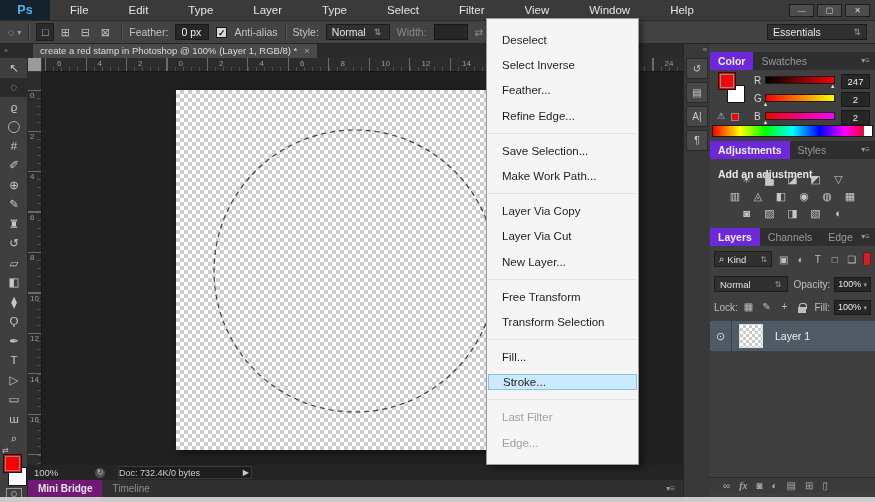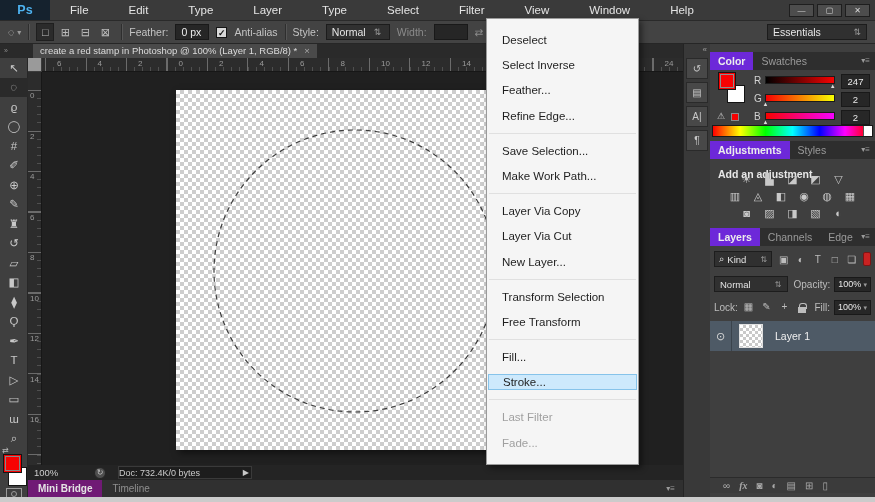--- a/index.html
+++ b/index.html
@@ -486,23 +486,23 @@
       <div class="cm-item">Feather...</div>
       <div class="cm-item">Refine Edge...</div>
       <div class="cm-sep"></div>
       <div class="cm-item">Save Selection...</div>
       <div class="cm-item">Make Work Path...</div>
       <div class="cm-sep"></div>
       <div class="cm-item">Layer Via Copy</div>
       <div class="cm-item">Layer Via Cut</div>
       <div class="cm-item">New Layer...</div>
       <div class="cm-sep"></div>
+      <div class="cm-item">Free Transform</div>
       <div class="cm-item">Transform Selection</div>
-      <div class="cm-item">Free Transform</div>
       <div class="cm-sep"></div>
       <div class="cm-item">Fill...</div>
       <div class="cm-item hl" style="background: rgb(205, 233, 252); border-color: rgb(134, 195, 234);">Stroke...</div>
       <div class="cm-sep"></div>
       <div class="cm-item dis">Last Filter</div>
-      <div class="cm-item dis">Fade...</div>
+      <div class="cm-item dis">Edge...</div>
     </div>
 
 </div>
 
 </body></html>

